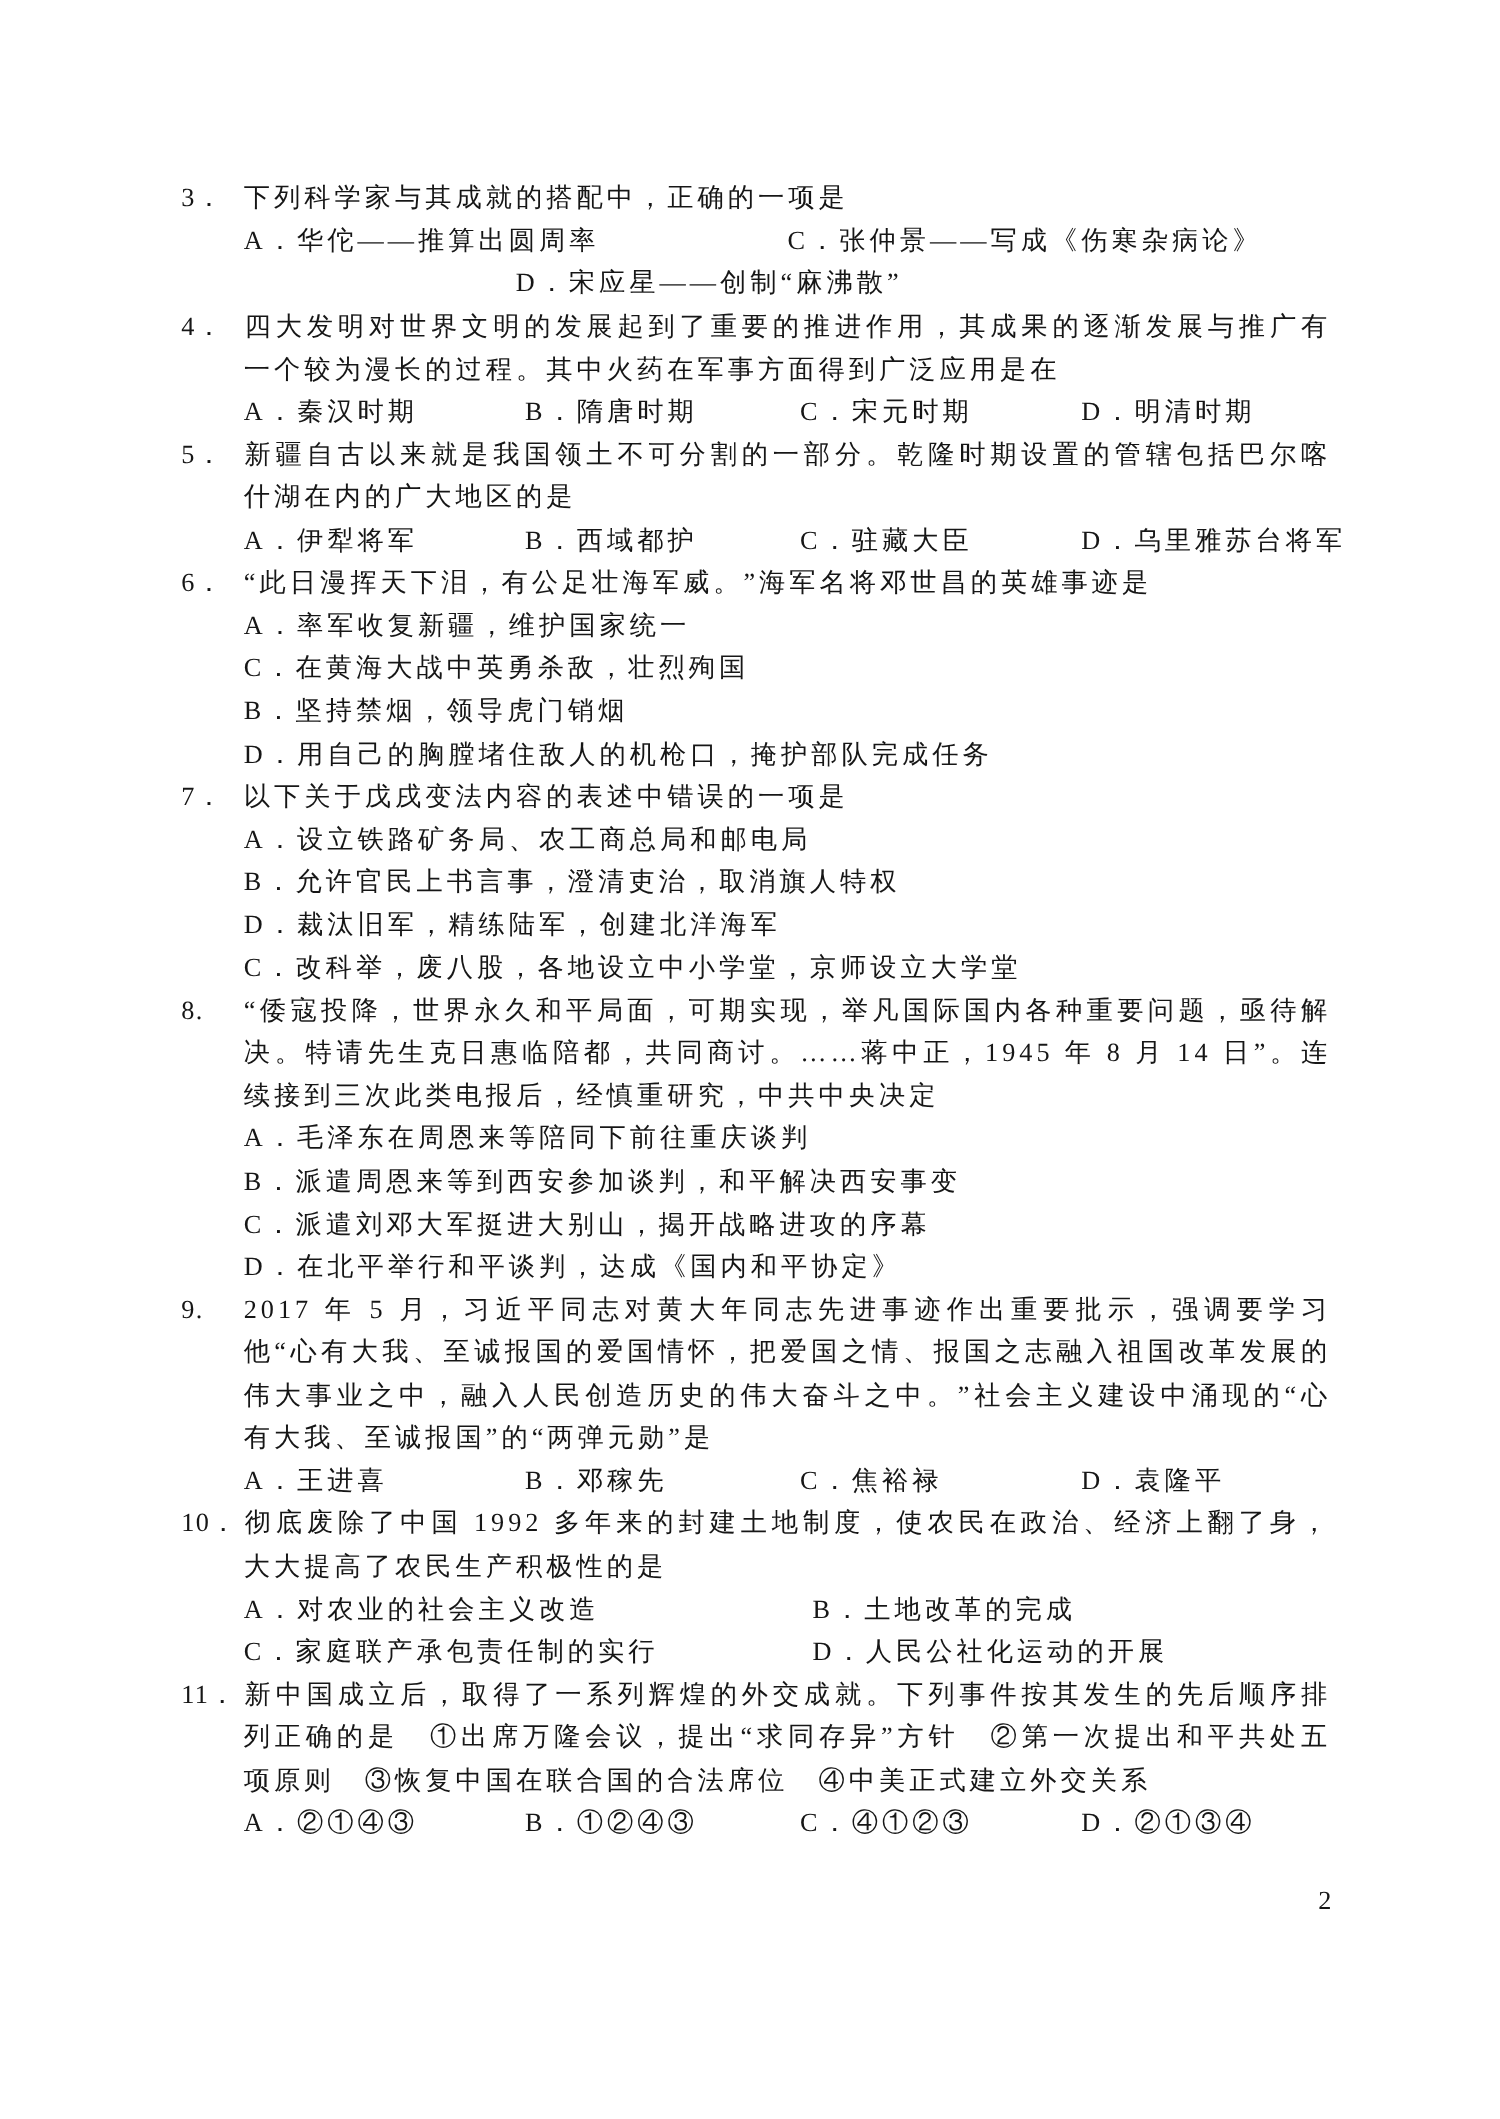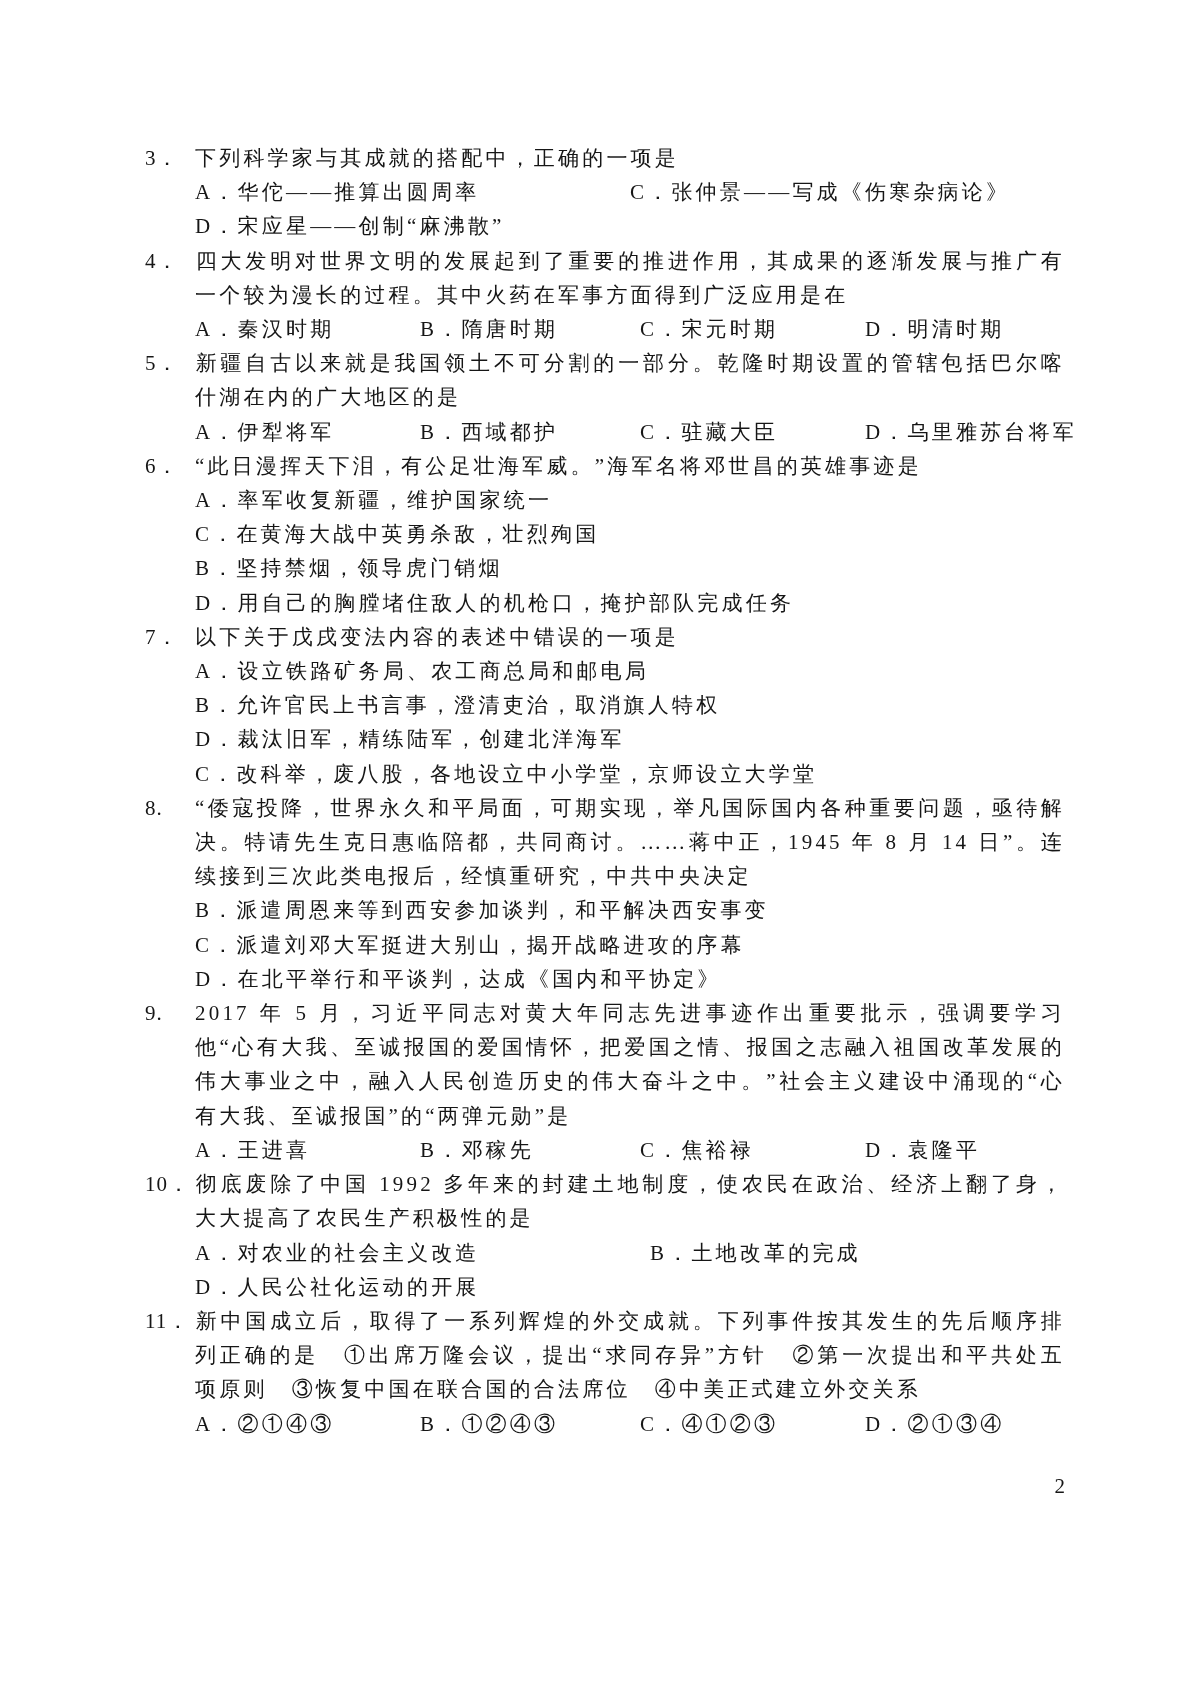--- a/index.html
+++ b/index.html
@@ -41,21 +41,21 @@
   .opts {
     margin-left: 50px;
   }
   .opts .opt { display: block; }
   .opts.cols4 { display: flex; }
   .opts.cols4 .opt { flex: 0 0 auto; white-space: nowrap; }
   .opts.cols4 .opt:nth-child(1) { width: 225px; }
   .opts.cols4 .opt:nth-child(2) { width: 220px; }
   .opts.cols4 .opt:nth-child(3) { width: 225px; }
   .opts.cols4 .opt:nth-child(4) { flex: 1 1 auto; }
-  .opts.cols2a, .opts.cols2b { display: flex; flex-wrap: wrap; }
+  .opts.cols2a, .opts.cols2b { display: flex; flex-wrap: wrap; justify-content: center; }
   .opts.cols2a .opt:nth-child(odd)  { width: 435px; }
   .opts.cols2a .opt:nth-child(even) { width: calc(100% - 435px); }
   .opts.cols2b .opt:nth-child(odd)  { width: 455px; }
   .opts.cols2b .opt:nth-child(even) { width: calc(100% - 455px); }
   .page-number {
     margin-top: 28px;
     text-align: right;
     letter-spacing: 0;
   }
 </style>
@@ -109,20 +109,21 @@
       <span class="opt">A．设立铁路矿务局、农工商总局和邮电局</span>
       <span class="opt">B．允许官民上书言事，澄清吏治，取消旗人特权</span>
       <span class="opt">D．裁汰旧军，精练陆军，创建北洋海军</span>
       <span class="opt">C．改科举，废八股，各地设立中小学堂，京师设立大学堂</span>
     </div>
   </div>
 
   <div class="q">
     <p class="stem"><span class="qnum">8.</span><span>“倭寇投降，世界永久和平局面，可期实现，举凡国际国内各种重要问题，亟待解决。特请先生克日惠临陪都，共同商讨。……蒋中正，1945 年 8 月 14 日”。连续接到三次此类电报后，经慎重研究，中共中央决定</span></p>
     <div class="opts cols1">
+      <span class="opt">A．毛泽东在周恩来等陪同下前往重庆谈判</span>
       <span class="opt">B．派遣周恩来等到西安参加谈判，和平解决西安事变</span>
       <span class="opt">C．派遣刘邓大军挺进大别山，揭开战略进攻的序幕</span>
       <span class="opt">D．在北平举行和平谈判，达成《国内和平协定》</span>
     </div>
   </div>
 
   <div class="q">
     <p class="stem"><span class="qnum">9.</span><span>2017 年 5 月，习近平同志对黄大年同志先进事迹作出重要批示，强调要学习他“心有大我、至诚报国的爱国情怀，把爱国之情、报国之志融入祖国改革发展的伟大事业之中，融入人民创造历史的伟大奋斗之中。”社会主义建设中涌现的“心有大我、至诚报国”的“两弹元勋”是</span></p>
     <div class="opts cols4">
       <span class="opt">A．王进喜</span>
@@ -130,20 +131,21 @@
       <span class="opt">C．焦裕禄</span>
       <span class="opt">D．袁隆平</span>
     </div>
   </div>
 
   <div class="q">
     <p class="stem"><span class="qnum">10．</span><span>彻底废除了中国 1992 多年来的封建土地制度，使农民在政治、经济上翻了身，大大提高了农民生产积极性的是</span></p>
     <div class="opts cols2b">
       <span class="opt">A．对农业的社会主义改造</span>
       <span class="opt">B．土地改革的完成</span>
+      <span class="opt">C．家庭联产承包责任制的实行</span>
       <span class="opt">D．人民公社化运动的开展</span>
     </div>
   </div>
 
   <div class="q">
     <p class="stem"><span class="qnum">11．</span><span>新中国成立后，取得了一系列辉煌的外交成就。下列事件按其发生的先后顺序排列正确的是　①出席万隆会议，提出“求同存异”方针　②第一次提出和平共处五项原则　③恢复中国在联合国的合法席位　④中美正式建立外交关系</span></p>
     <div class="opts cols4">
       <span class="opt">A．②①④③</span>
       <span class="opt">B．①②④③</span>
       <span class="opt">C．④①②③</span>

